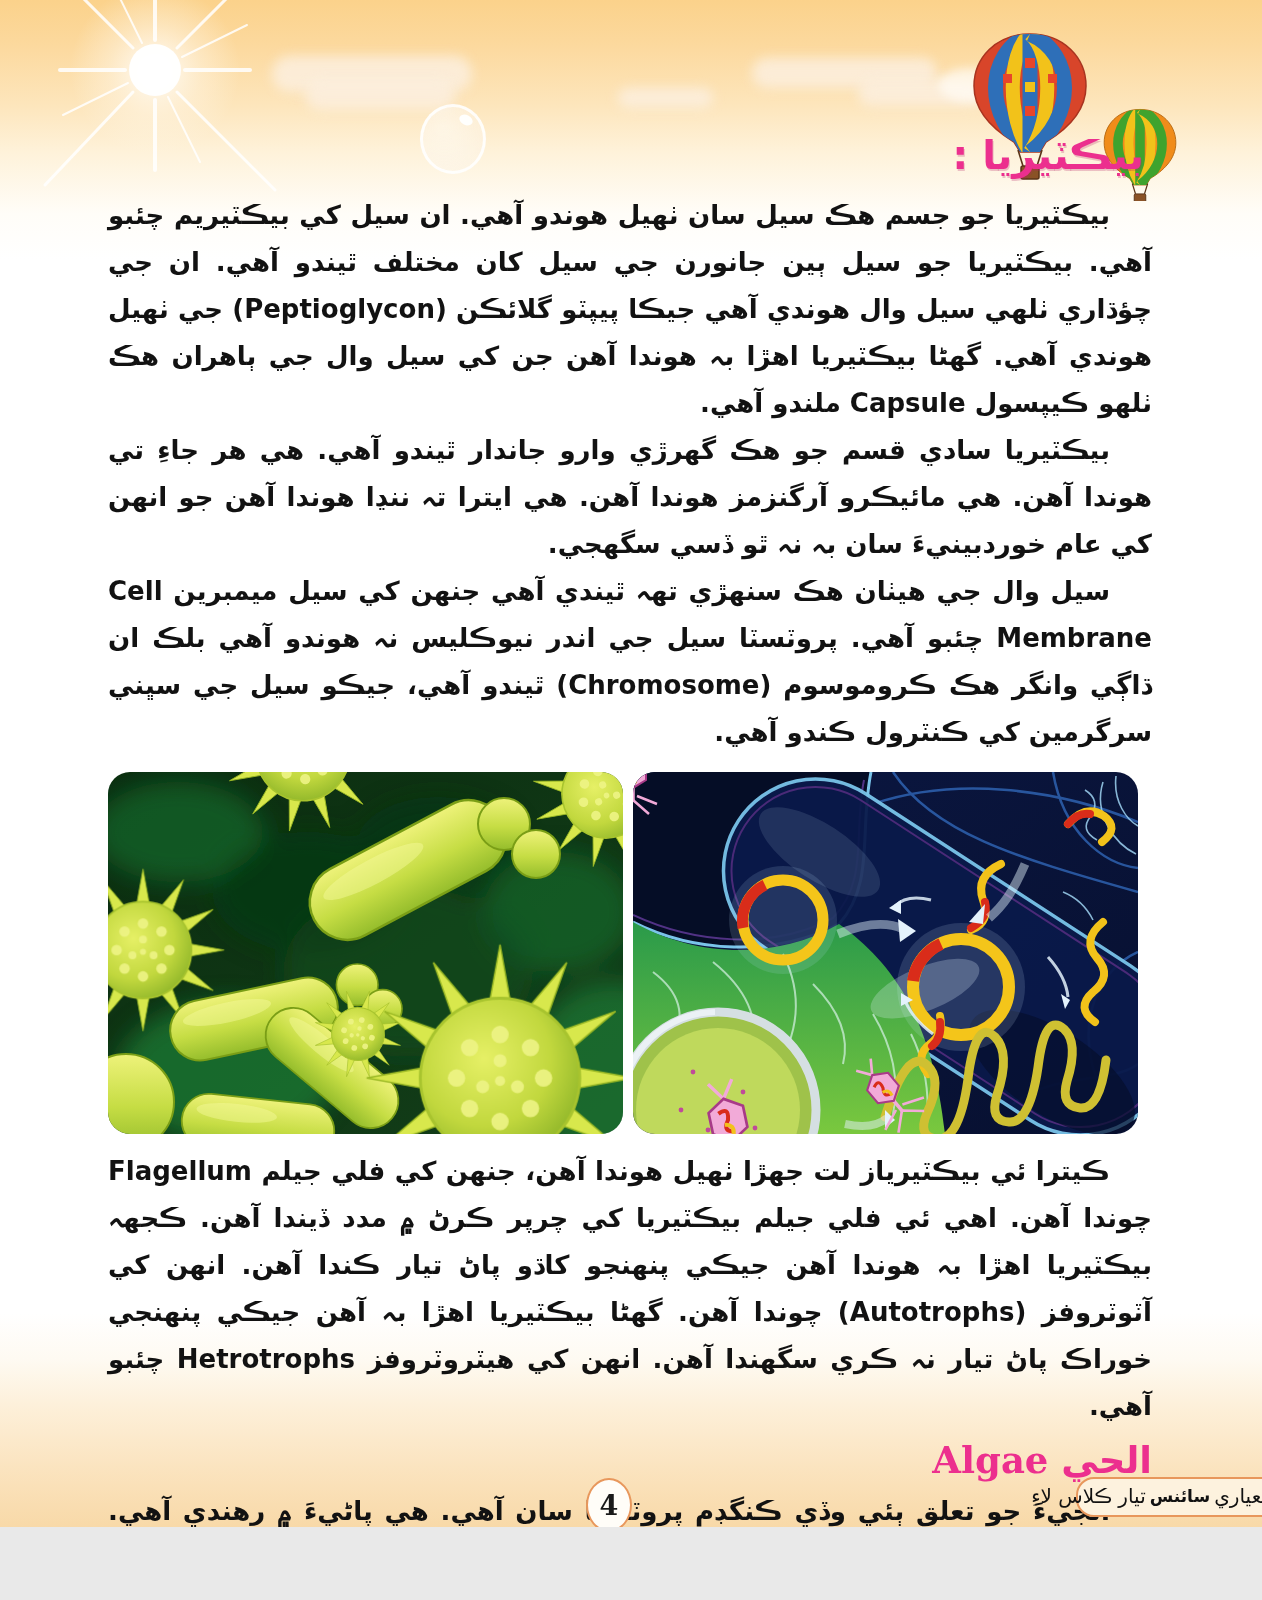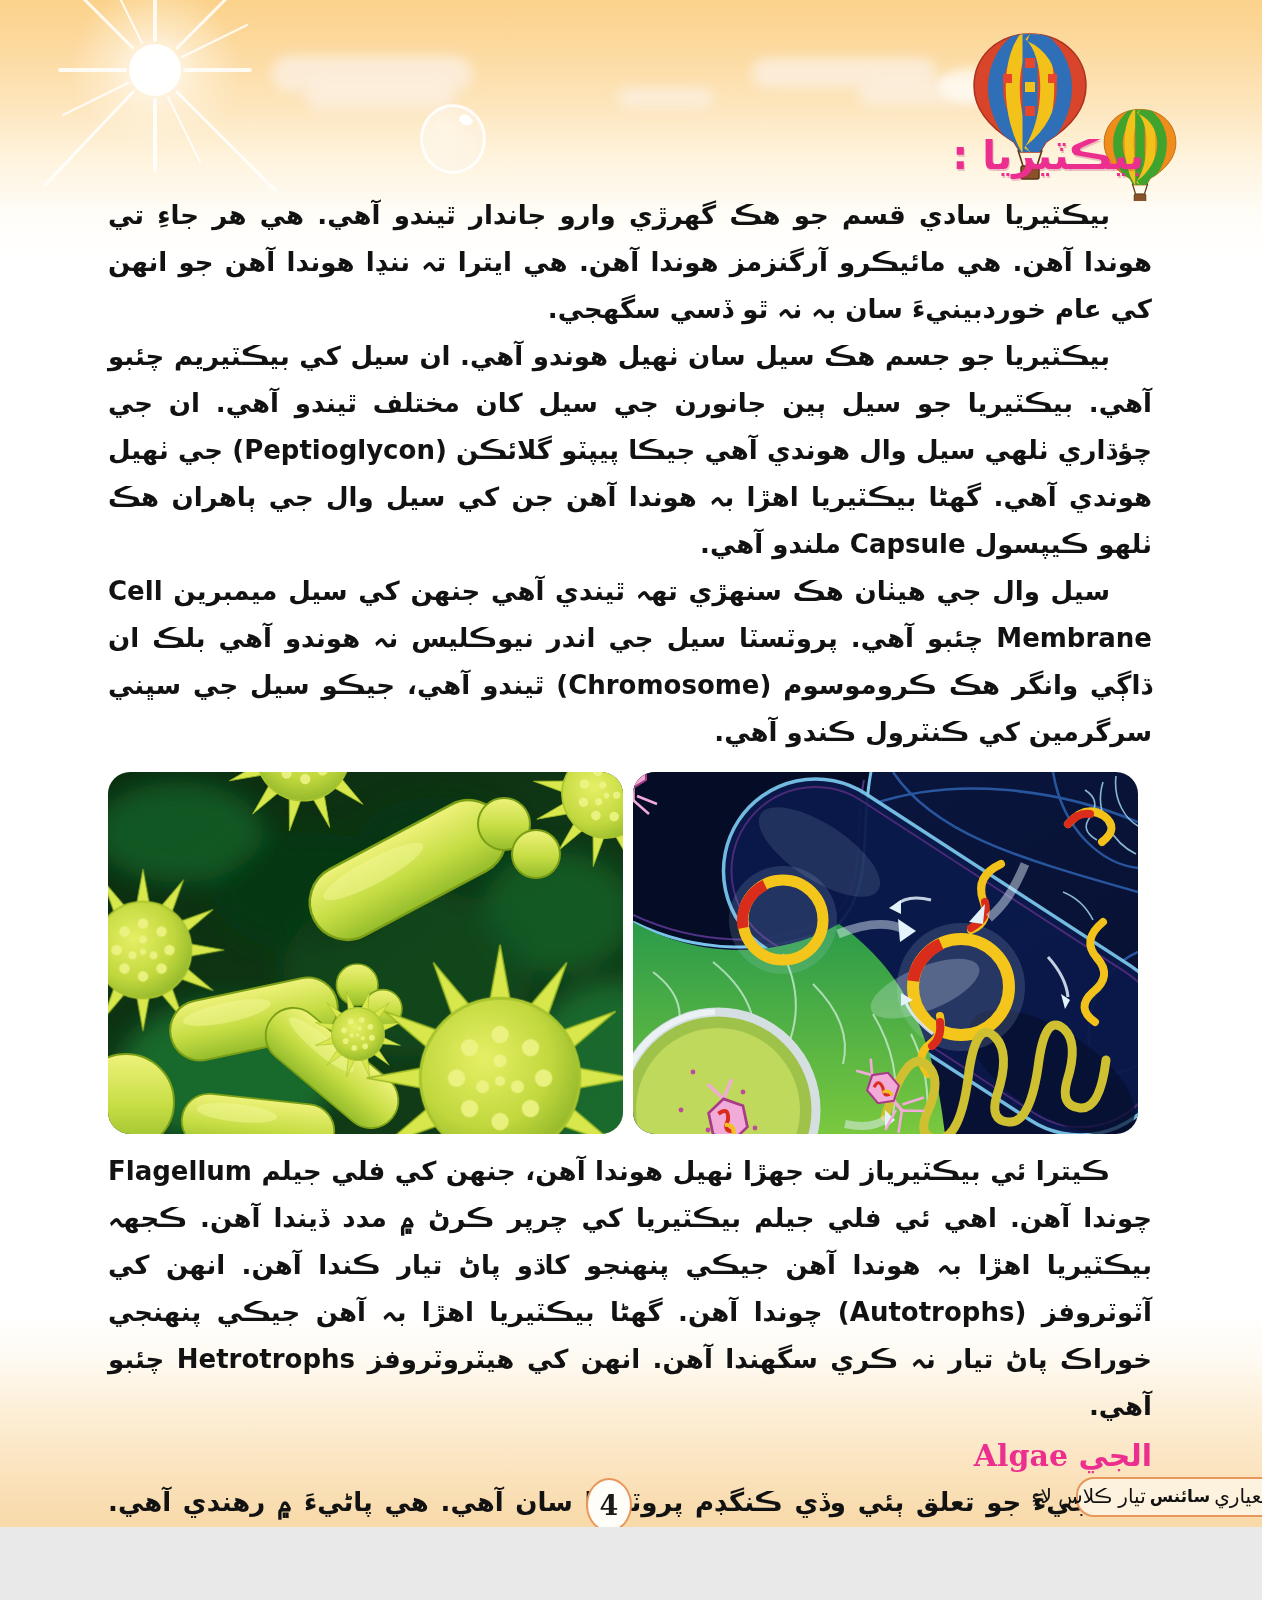--- a/index.html
+++ b/index.html
@@ -21,21 +21,21 @@
   .bubble .hl{position:absolute;left:36px;top:8px;width:14px;height:10px;border-radius:50%;background:rgba(255,255,255,.95);transform:rotate(25deg);}
   .sun{position:absolute;left:40px;top:-12px;}
   .balloons{position:absolute;left:925px;top:26px;}
   
   .h-bacteria{
     position:absolute;right:118px;top:132px;direction:rtl;
     color:#ec2f8e;font-size:40px;font-weight:bold;
     text-shadow:1px 2px 0 rgba(180,30,100,.25);
     font-family:"DejaVu Sans",sans-serif;
   }
-  .h-algae{direction:rtl;color:#ec2f8e;font-size:30px;font-weight:bold;margin:8px 0 6px;}
+  .h-algae{direction:rtl;color:#ec2f8e;font-size:37px;font-weight:bold;margin:8px 0 6px;}
   .h-algae .latin{font-family:"DejaVu Serif",serif;font-weight:bold;}
   
   .content{position:absolute;left:108px;right:110px;top:192px;}
   .para{
     direction:rtl;text-align:justify;color:#121212;
     font-size:26px;line-height:47px;font-weight:bold;
     text-indent:42px;margin:0;
   }
   
   .figures{display:flex;gap:10px;margin:16px 0 14px;}
@@ -141,22 +141,22 @@
         </g>
         <path d="M-12,62 L-7,78 M12,62 L7,78" stroke="#5a3418" stroke-width="2"></path>
         <rect x="-9" y="78" width="18" height="13" rx="2" fill="#8a5226" stroke="#5a3418" stroke-width="1.5"></rect>
       </g>
     </svg>
   </div>
 
   <div class="h-bacteria">بيڪٽيريا :</div>
 
   <div class="content">
+    <p class="para">بيڪٽيريا  جو جسم هڪ سيل سان ٺهيل هوندو آهي. ان سيل کي بيڪٽيريم چئبو آهي. بيڪٽيريا  جو سيل ٻين جانورن جي سيل کان مختلف ٿيندو آهي. ان جي چؤڌاري ٺلهي سيل وال هوندي آهي جيڪا پيپٽو گلائڪن (Peptioglycon) جي ٺهيل هوندي آهي. گهڻا بيڪٽيريا اهڙا بہ هوندا آهن جن کي سيل وال جي ٻاهران هڪ ٺلهو ڪيپسول Capsule ملندو آهي.</p>
     <p class="para">بيڪٽيريا  سادي قسم جو هڪ گهرڙي وارو جاندار ٿيندو آهي. هي هر جاءِ تي هوندا آهن. هي مائيڪرو آرگنزمز هوندا آهن. هي ايترا تہ ننڍا هوندا آهن جو انهن کي عام خوردبينيءَ سان بہ نہ ٿو ڏسي سگهجي.</p>
-    <p class="para">بيڪٽيريا  جو جسم هڪ سيل سان ٺهيل هوندو آهي. ان سيل کي بيڪٽيريم چئبو آهي. بيڪٽيريا  جو سيل ٻين جانورن جي سيل کان مختلف ٿيندو آهي. ان جي چؤڌاري ٺلهي سيل وال هوندي آهي جيڪا پيپٽو گلائڪن (Peptioglycon) جي ٺهيل هوندي آهي. گهڻا بيڪٽيريا اهڙا بہ هوندا آهن جن کي سيل وال جي ٻاهران هڪ ٺلهو ڪيپسول Capsule ملندو آهي.</p>
     <p class="para">سيل وال جي هيٺان هڪ سنهڙي تهہ ٿيندي آهي جنهن کي سيل ميمبرين Cell Membrane چئبو آهي. پروٽسٽا  سيل جي اندر نيوڪليس نہ هوندو آهي بلڪ ان ڌاڳي وانگر هڪ ڪروموسوم (Chromosome) ٿيندو آهي، جيڪو سيل جي سڀني سرگرمين کي ڪنٽرول ڪندو آهي.</p>
 
     <div class="figures">
 
       <div class="fig">
         <svg width="515" height="362" viewBox="0 0 515 362">
           <defs>
             <linearGradient id="bgL" x1="0" y1="0" x2="1" y2="1">
               <stop offset="0%" stop-color="#0b2d10"></stop>
                 <stop offset="100%" stop-color="#133f19"></stop>

